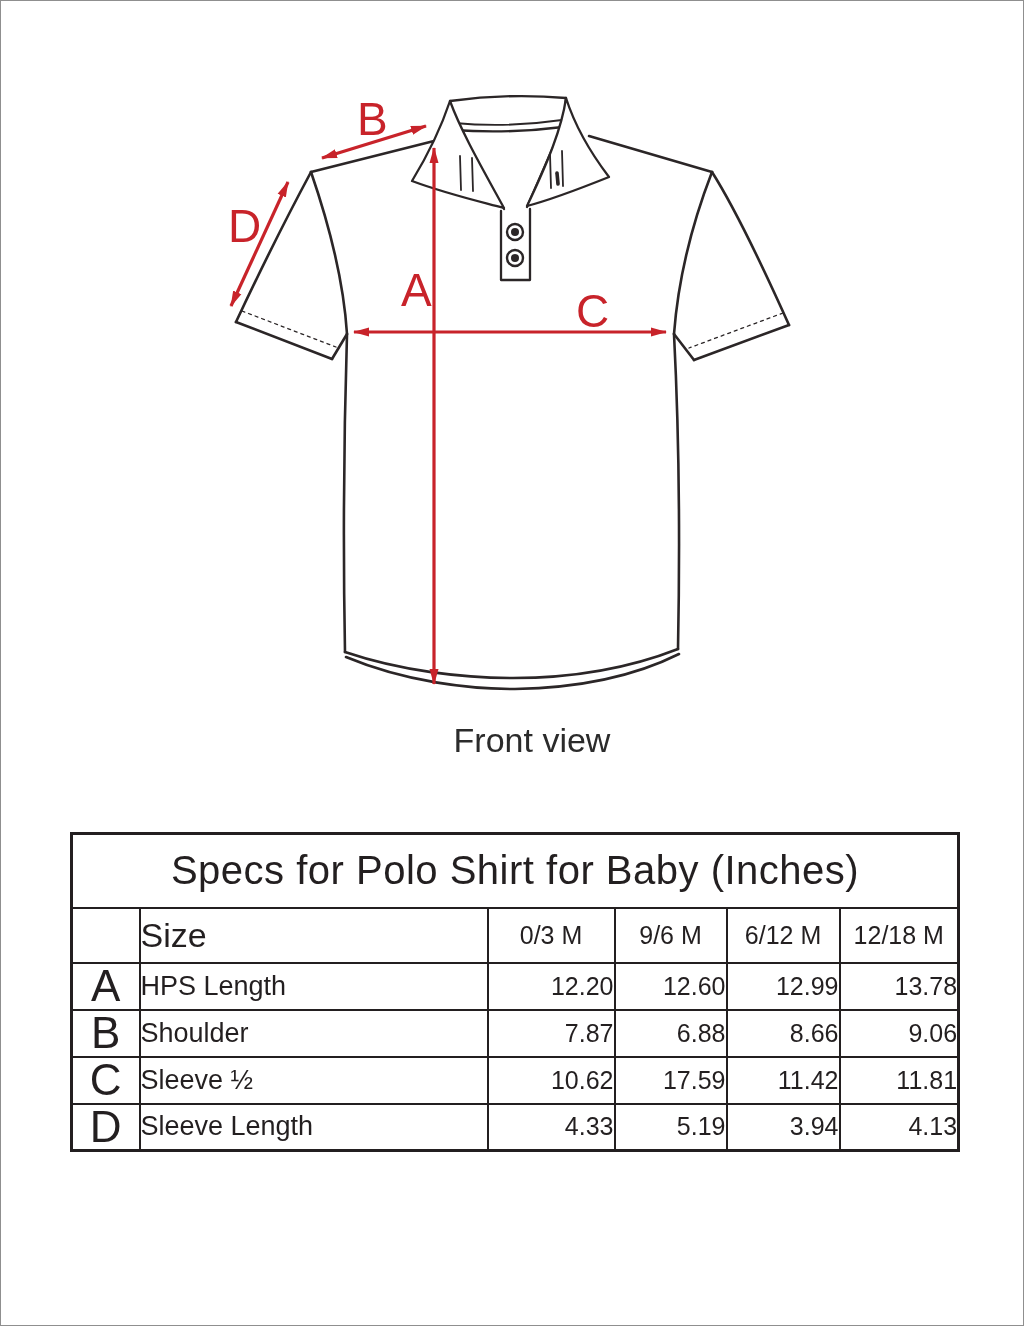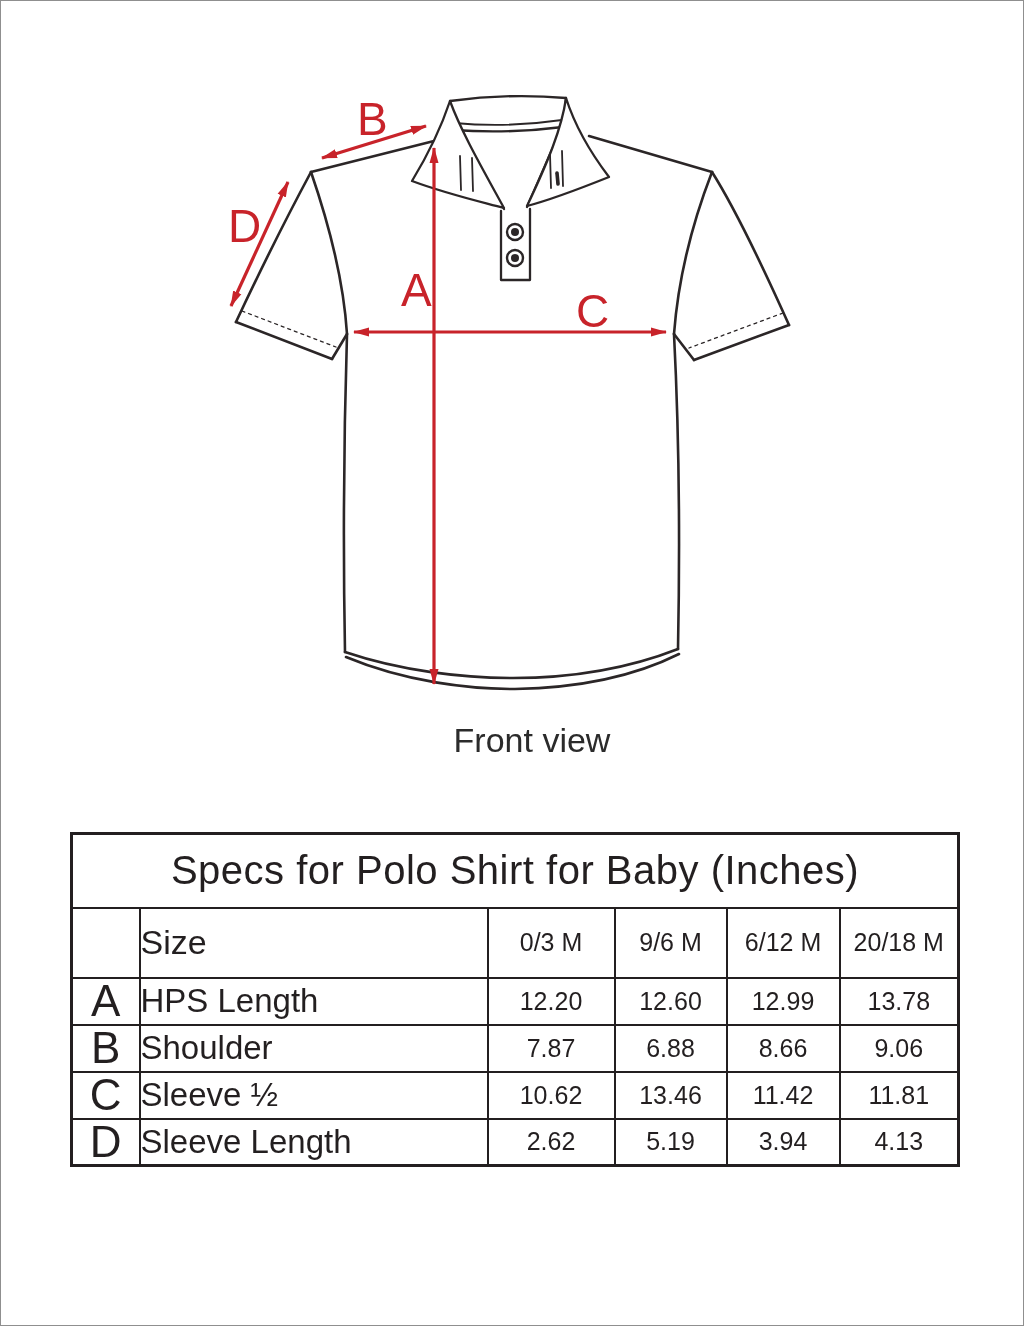--- a/index.html
+++ b/index.html
@@ -29,36 +29,36 @@
     background:#ffffff;
   }
   th.tbl-title{
     background:#231f20;
     color:#ffffff;
     font-size:40px;
     font-weight:400;
     height:74px;
     letter-spacing:0.5px;
   }
-  tr.size-row{height:70px;}
+  tr.size-row{height:55px;}
   tr.data-row{height:47px;}
   td.letter{
     text-align:center;
     font-size:44px;
     color:#cc2228;
     line-height:1;
   }
   td.name{
-    font-size:33px;
+    font-size:27px;
     padding-left:30px;
     text-align:left;
   }
   td.size-name{font-size:34px;}
   td.val{
-    text-align:center;
+    text-align:right;
     font-size:25px;
   }
   td.szh{
     text-align:center;
     font-size:25px;
   }
 </style>
 </head>
 <body>
 
@@ -162,21 +162,21 @@
           <th colspan="6" class="tbl-title">Specs for Polo Shirt for Baby (Inches)</th>
         </tr>
       </thead>
       <tbody>
         <tr class="size-row">
           <td class="letter"></td>
           <td class="name size-name">Size</td>
           <td class="szh">0/3 M</td>
           <td class="szh">9/6 M</td>
           <td class="szh">6/12 M</td>
-          <td class="szh">20/18 M</td>
+          <td class="szh">12/18 M</td>
         </tr>
 
         <tr class="data-row">
           <td class="letter">A</td>
           <td class="name">HPS Length</td>
           <td class="val">12.20</td>
           <td class="val">12.60</td>
           <td class="val">12.99</td>
           <td class="val">13.78</td>
         </tr>
@@ -187,29 +187,29 @@
           <td class="val">7.87</td>
           <td class="val">6.88</td>
           <td class="val">8.66</td>
           <td class="val">9.06</td>
         </tr>
 
         <tr class="data-row">
           <td class="letter">C</td>
           <td class="name">Sleeve ½</td>
           <td class="val">10.62</td>
-          <td class="val">13.46</td>
+          <td class="val">17.59</td>
           <td class="val">11.42</td>
           <td class="val">11.81</td>
         </tr>
 
         <tr class="data-row">
           <td class="letter">D</td>
           <td class="name">Sleeve Length</td>
-          <td class="val">2.62</td>
+          <td class="val">4.33</td>
           <td class="val">5.19</td>
           <td class="val">3.94</td>
           <td class="val">4.13</td>
         </tr>
       </tbody>
     </table>
   </div>
 
 </div>
 

